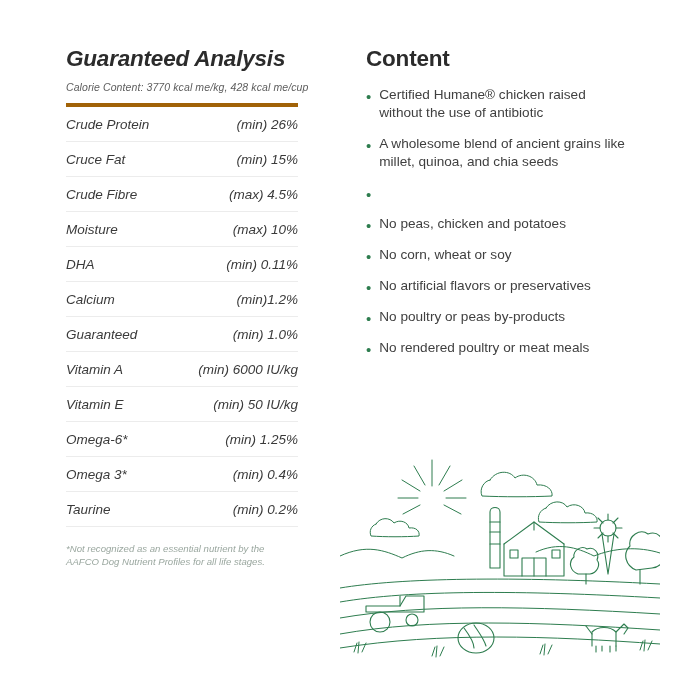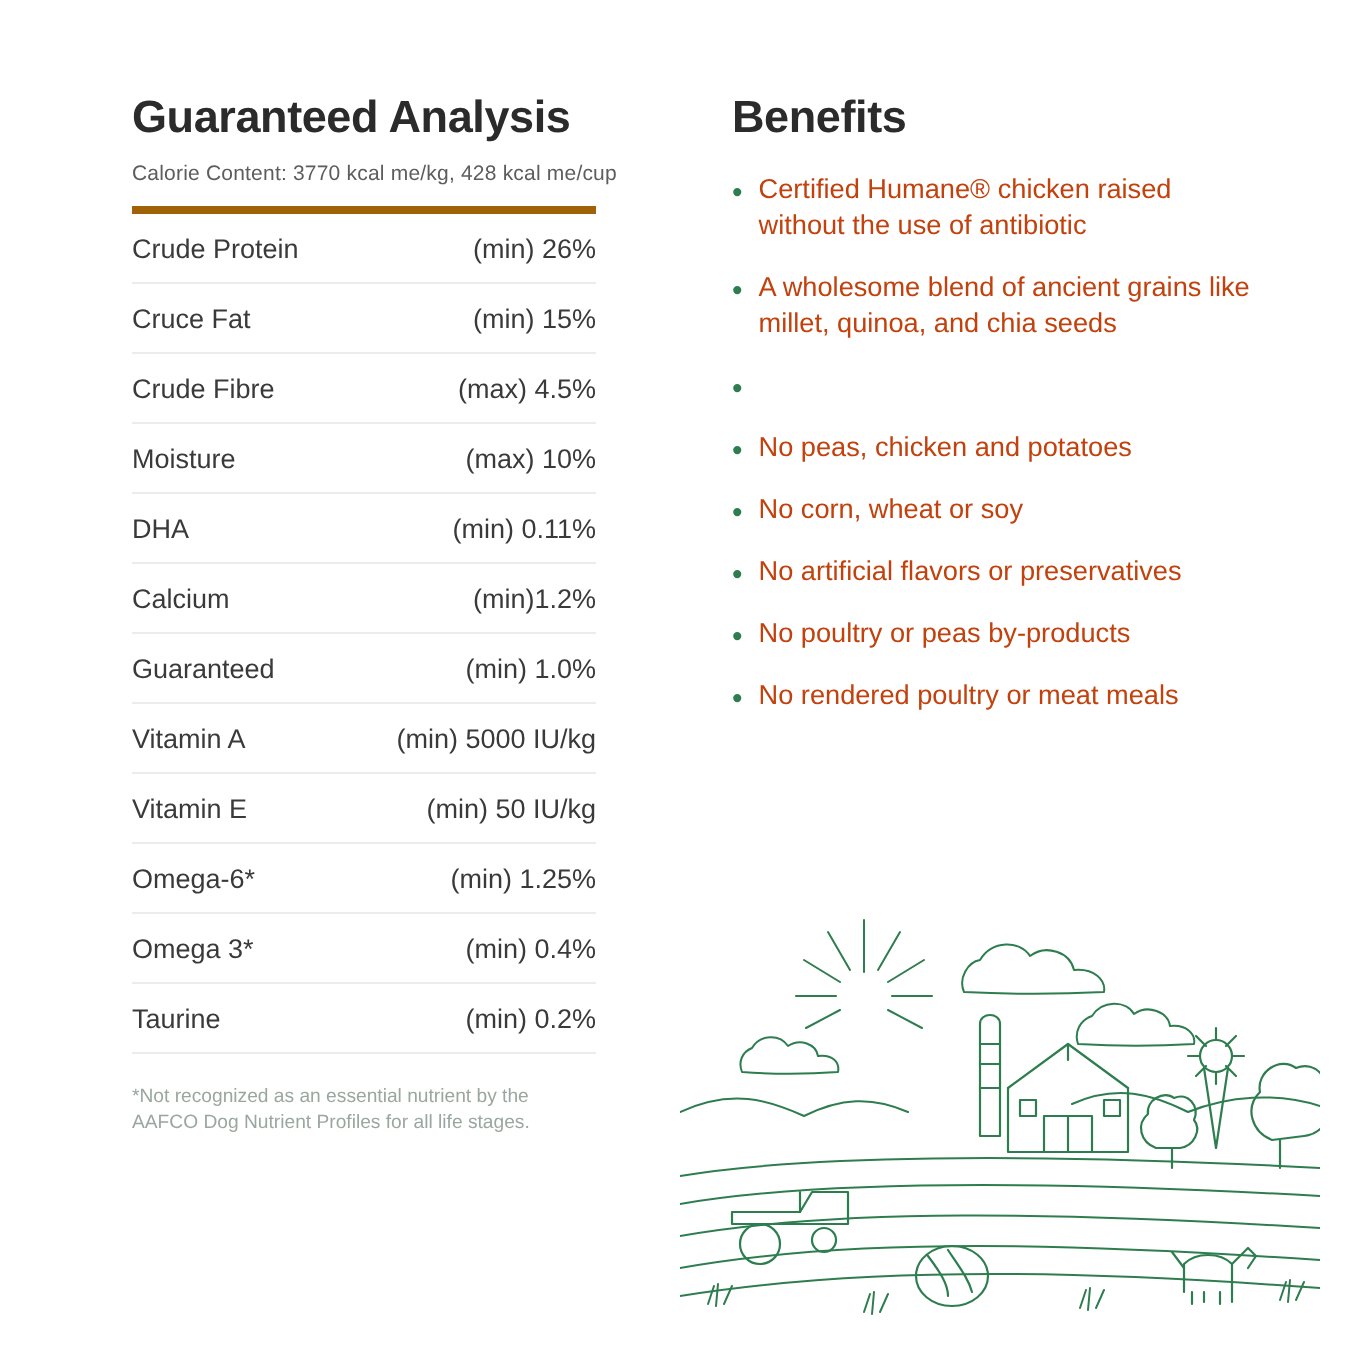--- a/index.html
+++ b/index.html
@@ -23,20 +23,21 @@
   .columns {
     position: absolute;
     top: 46px;
     left: 0;
     width: 679px;
     display: flex;
   }
   .col-left {
     width: 300px;
     margin-left: 66px;
+    font-style: italic;
   }
   .col-right {
     width: 300px;
     margin-left: 0px;
   }
 
   h1.section-title {
     font-size: 22.5px;
     font-weight: bold;
     color: #2b2b2b;
@@ -98,21 +99,21 @@
     color: #2e7d4f;
     font-size: 15px;
     line-height: 1;
     margin-right: 8px;
     margin-top: 3px;
     flex: 0 0 auto;
   }
   .benefit-text {
     font-size: 13.6px;
     line-height: 1.32;
-    color: #c2410c;
+    color: #404040;
     max-width: 252px;
   }
 
   
   .illustration {
     position: absolute;
     left: 340px;
     top: 452px;
     width: 320px;
     height: 212px;
@@ -155,21 +156,21 @@
         <div class="ga-row">
           <span class="ga-name">Calcium</span>
           <span class="ga-value">(min)1.2%</span>
         </div>
         <div class="ga-row">
           <span class="ga-name">Guaranteed</span>
           <span class="ga-value">(min) 1.0%</span>
         </div>
         <div class="ga-row">
           <span class="ga-name">Vitamin A</span>
-          <span class="ga-value">(min) 5000 IU/kg</span>
+          <span class="ga-value">(min) 6000 IU/kg</span>
         </div>
         <div class="ga-row">
           <span class="ga-name">Vitamin E</span>
           <span class="ga-value">(min) 50 IU/kg</span>
         </div>
         <div class="ga-row">
           <span class="ga-name">Omega-6*</span>
           <span class="ga-value">(min) 1.25%</span>
         </div>
         <div class="ga-row">
@@ -178,21 +179,21 @@
         </div>
         <div class="ga-row">
           <span class="ga-name">Taurine</span>
           <span class="ga-value">(min) 0.2%</span>
         </div>
       </div>
       <div class="footnote">*Not recognized as an essential nutrient by the AAFCO Dog Nutrient Profiles for all life stages.</div>
     </div>
 
     <div class="col-right">
-      <h1 class="benefits-title">Benefits</h1>
+      <h1 class="benefits-title">Content</h1>
 
       <div class="benefit">
         <span class="bullet">•</span>
         <span class="benefit-text">Certified Humane® chicken raised without the use of antibiotic</span>
       </div>
       <div class="benefit">
         <span class="bullet">•</span>
         <span class="benefit-text">A wholesome blend of ancient grains like millet, quinoa, and chia seeds</span>
       </div>
       <div class="benefit">

